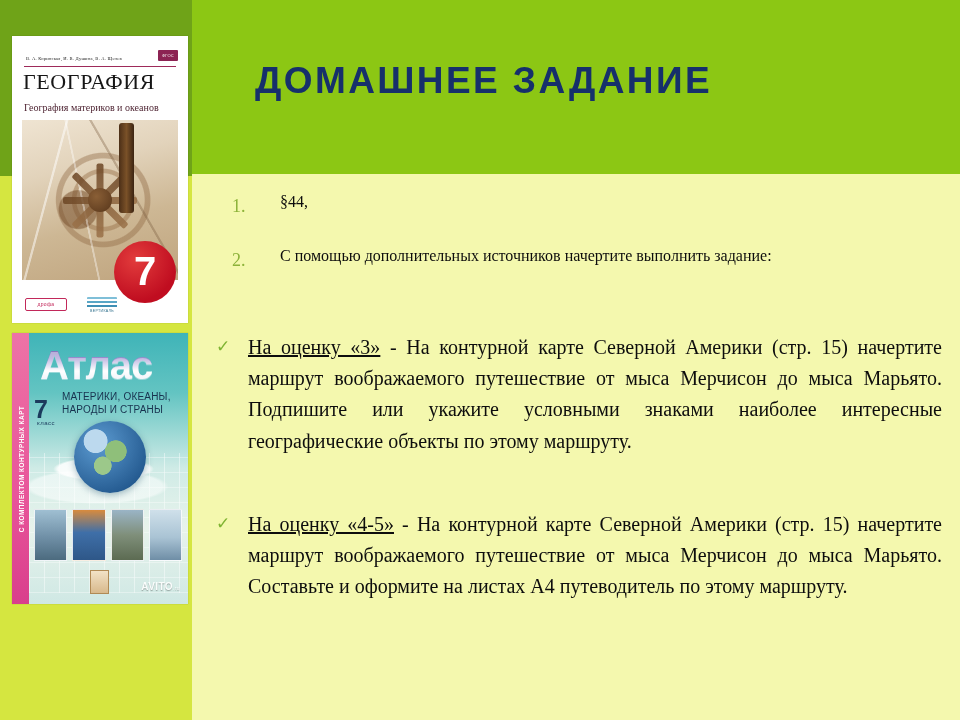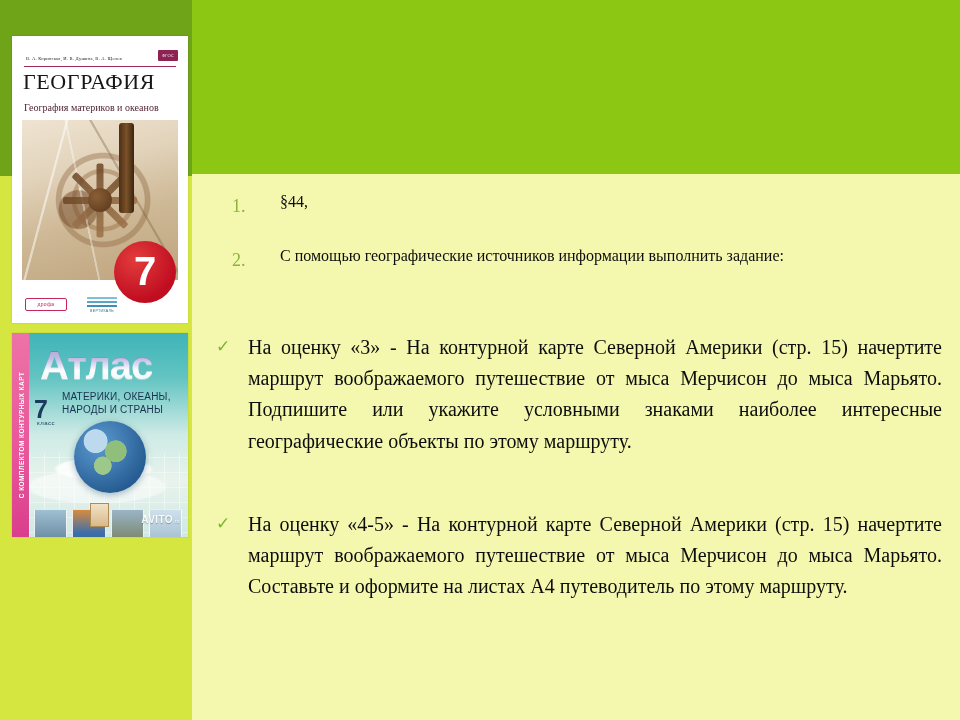--- a/index.html
+++ b/index.html
@@ -114,20 +114,21 @@
   .check-text {
     flex: 1 1 auto;
     color: #0D0D0D;
     font-family: "Liberation Serif", serif;
     font-size: 20px;
     line-height: 1.56;
     text-align: justify;
     text-justify: inter-word;
   }
   .check-text .lead {
+    text-decoration: underline;
   }
 
   #bullet-1 { left: 24px; top: 158px; width: 726px; }
   #bullet-2 { left: 24px; top: 335px; width: 726px; }
 
   
   .book-geo {
     position: absolute;
     left: 12px;
     top: 36px;
@@ -275,21 +276,21 @@
     letter-spacing: 0.3px;
     font-family: "Liberation Sans", sans-serif;
   }
 
   
   .book-atlas {
     position: absolute;
     left: 12px;
     top: 333px;
     width: 176px;
-    height: 204px;
+    height: 271px;
     overflow: hidden;
     background: linear-gradient(180deg, #3FB4B8 0%, #63C4C2 22%, #CFEBE6 50%, #E8F3EC 72%, #CFE8E4 100%);
     box-shadow: 0 0 1px rgba(0,0,0,0.25);
   }
   .atlas-spine {
     position: absolute;
     left: 0; top: 0;
     width: 17px; height: 100%;
     background: linear-gradient(180deg, #ED73A6, #E8559A 60%, #D93E8C);
   }
@@ -412,31 +413,32 @@
 </head>
 <body>
 
 <div id="slide">
 
   <div class="bg-left-top"></div>
   <div class="bg-left-bottom"></div>
   <div class="bg-title-band"></div>
   <div class="bg-content"></div>
 
+  <div class="slide-title">ДОМАШНЕЕ ЗАДАНИЕ</div>
 
   <div class="content">
 
     <div class="num-item" id="item-1">
       <div class="num-marker">1.</div>
       <div class="num-text">§44,</div>
     </div>
 
     <div class="num-item" id="item-2">
       <div class="num-marker">2.</div>
-      <div class="num-text"> С помощью географические источников информации выполнить задание:</div>
+      <div class="num-text"> С помощью дополнительных источников начертите выполнить задание:</div>
     </div>
 
     <div class="check-item" id="bullet-1">
       <div class="check-marker">✓</div>
       <div class="check-text"><span class="lead">На оценку «3»</span><span> - На контурной карте Северной Америки (стр. 15) начертите маршрут воображаемого путешествие от мыса Мерчисон до мыса Марьято. Подпишите или укажите условными знаками наиболее интересные географические объекты по этому маршруту.</span></div>
     </div>
 
     <div class="check-item" id="bullet-2">
       <div class="check-marker">✓</div>
       <div class="check-text"><span class="lead">На оценку «4-5»</span><span> - На контурной карте Северной Америки (стр. 15) начертите маршрут воображаемого путешествие от мыса Мерчисон до мыса Марьято. Составьте и оформите на листах А4 путеводитель по этому маршруту.</span></div>

